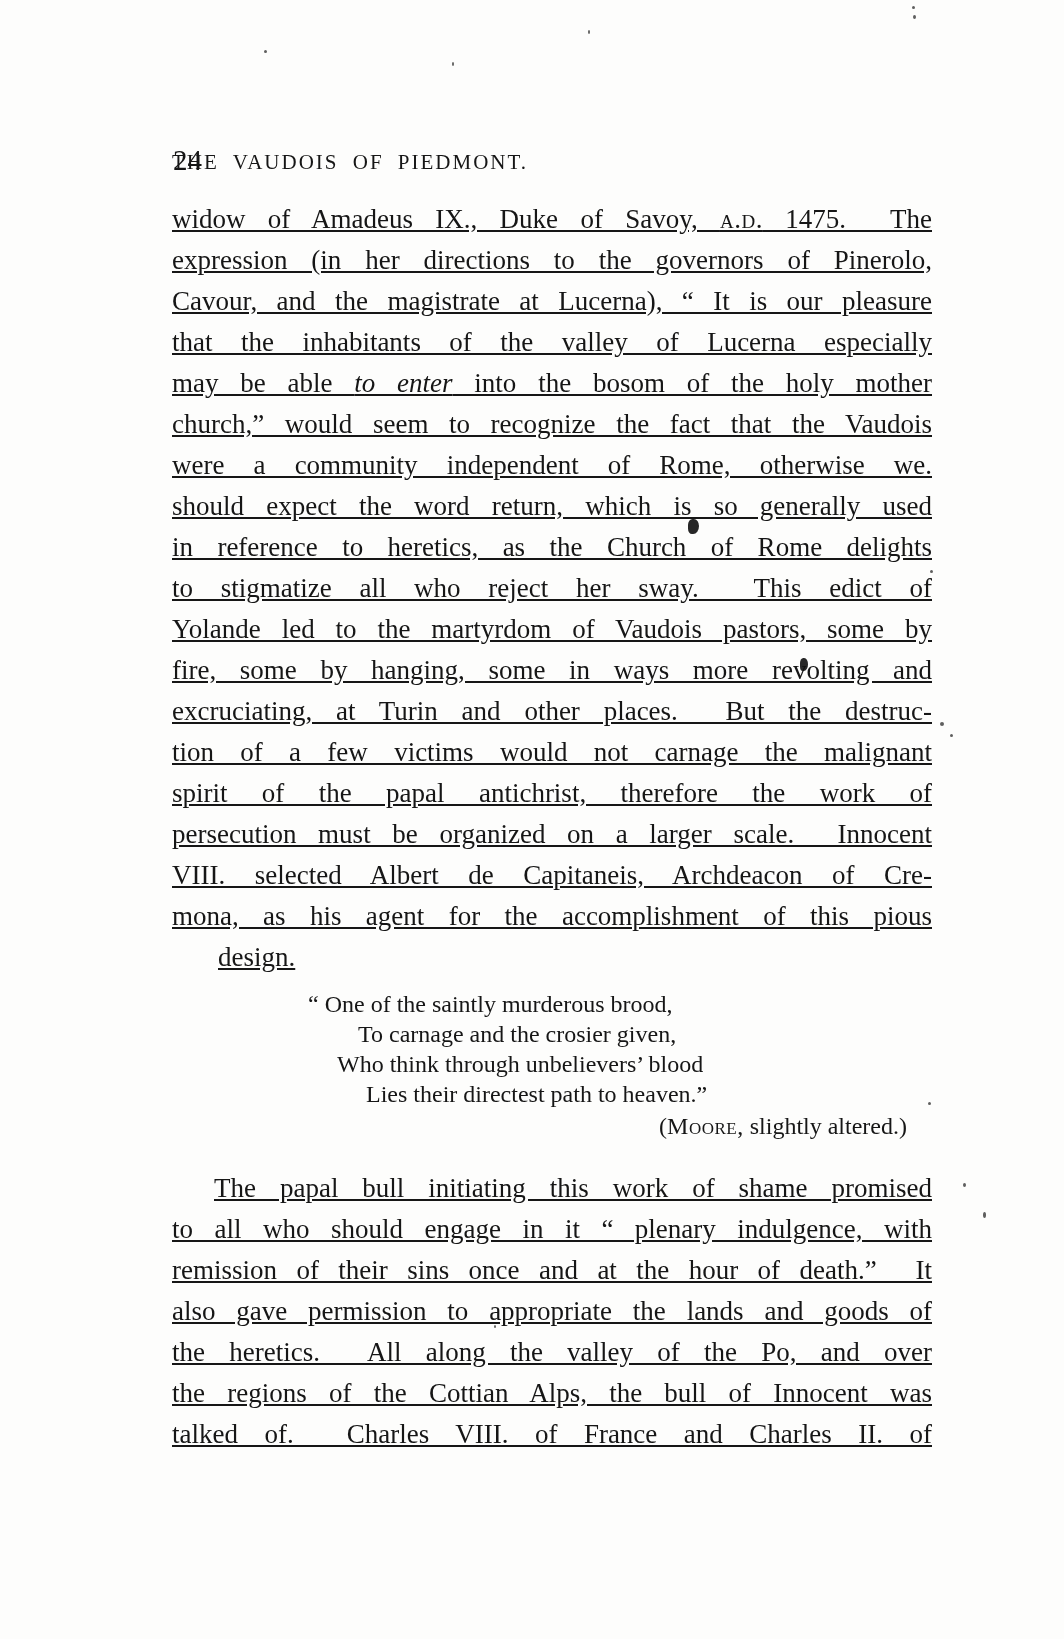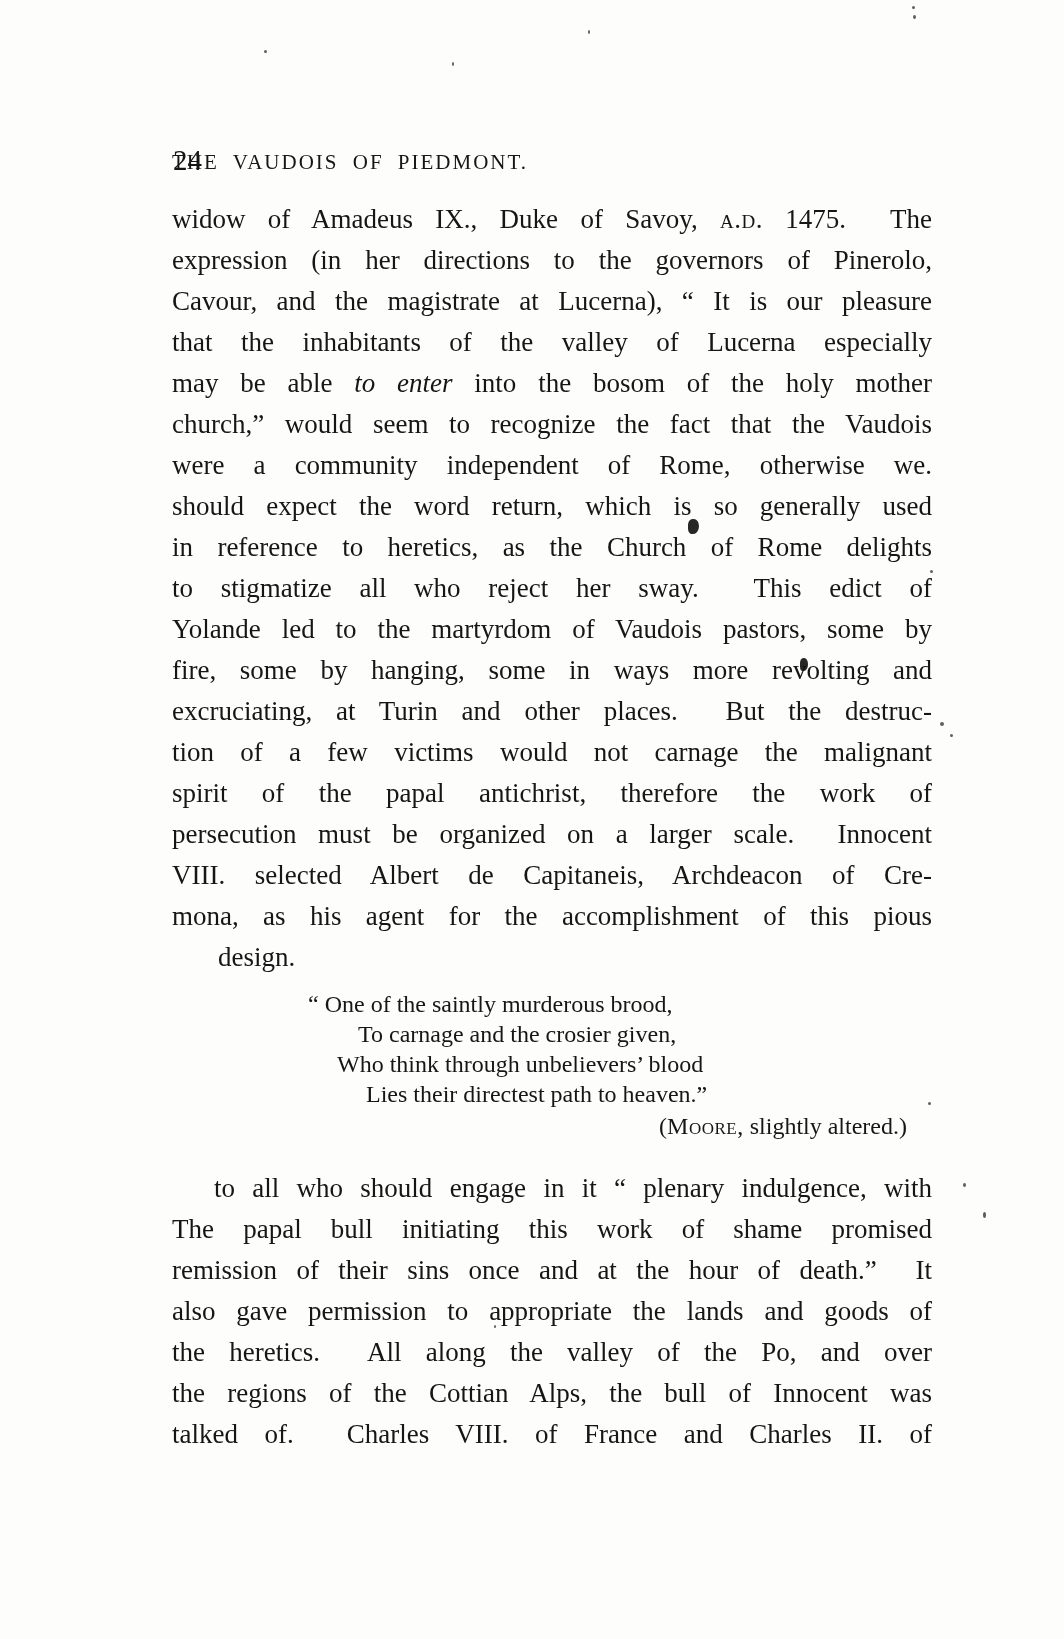--- a/index.html
+++ b/index.html
@@ -37,20 +37,21 @@
     position: absolute;
     left: 172px;
     top: 199px;
     width: 760px;
     font-size: 27px;
     line-height: 41px;
   }
   .para .tline {
     text-align: justify;
     text-align-last: justify;
+    text-decoration: underline;
   }
   .para.open-end .tline:last-child {
     text-align: left;
     text-align-last: left;
     margin-left: 46px;
   }
   .para2 { margin-top: 27px; }
   .para2 .tline:first-child { text-indent: 42px; }
   .poem {
     margin-top: 11px;
@@ -122,22 +123,22 @@
     <div class="poem">
         <div class="tline">“ One of the saintly murderous brood,</div>
         <div class="tline">To carnage and the crosier given,</div>
         <div class="tline">Who think through unbelievers’ blood</div>
         <div class="tline">Lies their directest path to heaven.”</div>
       </div>
 
     <div class="attribution">(<span class="sc">Moore,</span> slightly altered.)</div>
 
     <div class="para para2">
+        <div class="tline">The papal bull initiating this work of shame promised</div>
         <div class="tline">to all who should engage in it “ plenary indulgence, with</div>
-        <div class="tline">The papal bull initiating this work of shame promised</div>
         <div class="tline">remission of their sins once and at the hour of death.”&nbsp; It</div>
         <div class="tline">also gave permission to appropriate the lands and goods of</div>
         <div class="tline">the heretics.&nbsp; All along the valley of the Po, and over</div>
         <div class="tline">the regions of the Cottian Alps, the bull of Innocent was</div>
         <div class="tline">talked of.&nbsp; Charles VIII. of France and Charles II. of</div>
       </div>
 
   </div>
 
   <div class="speck" style="left:912px; top:6px;  width:3px; height:3px;"></div>

